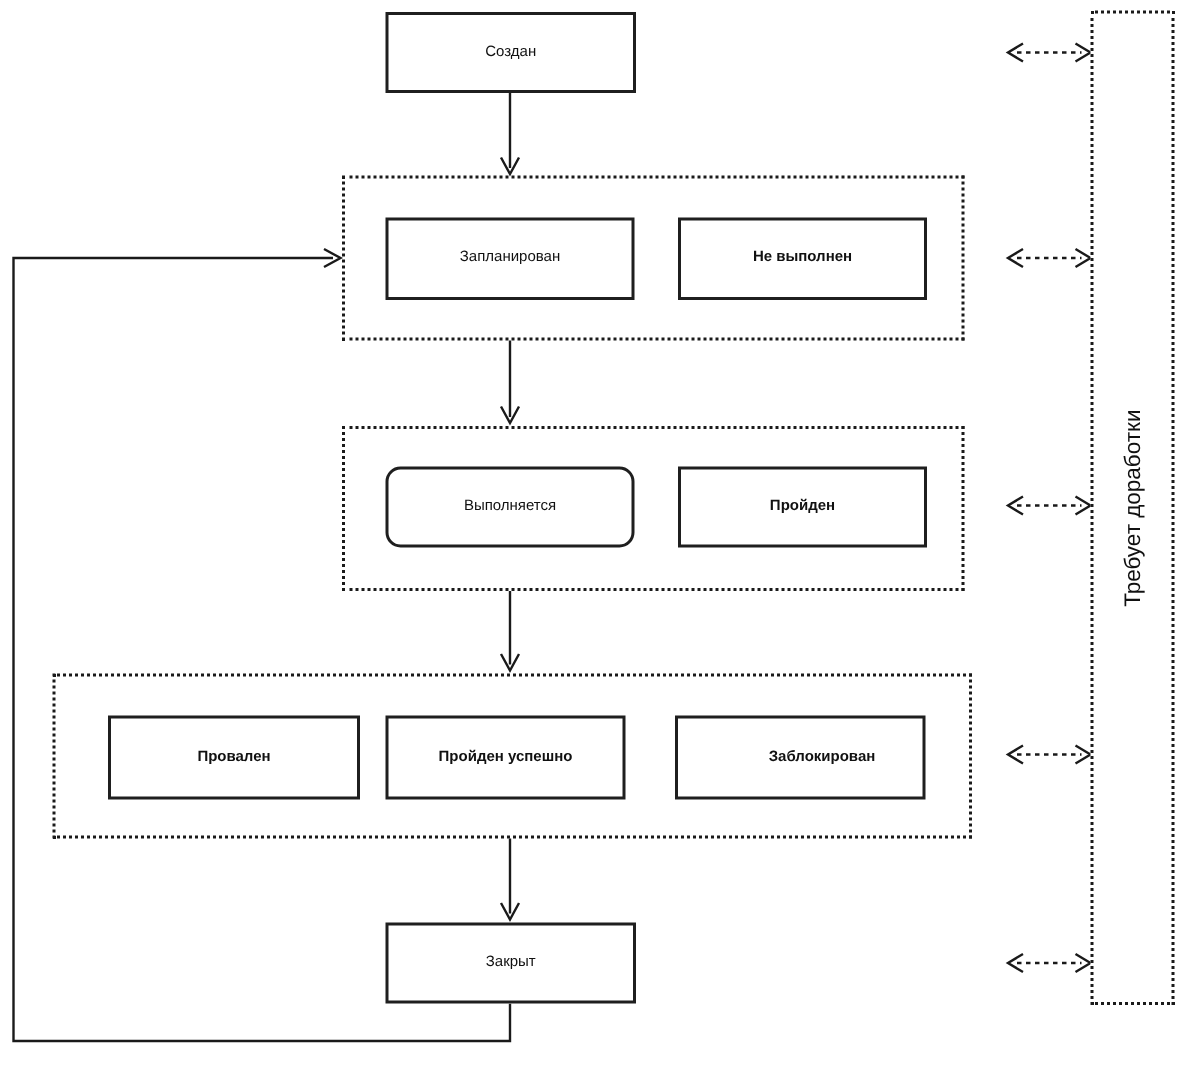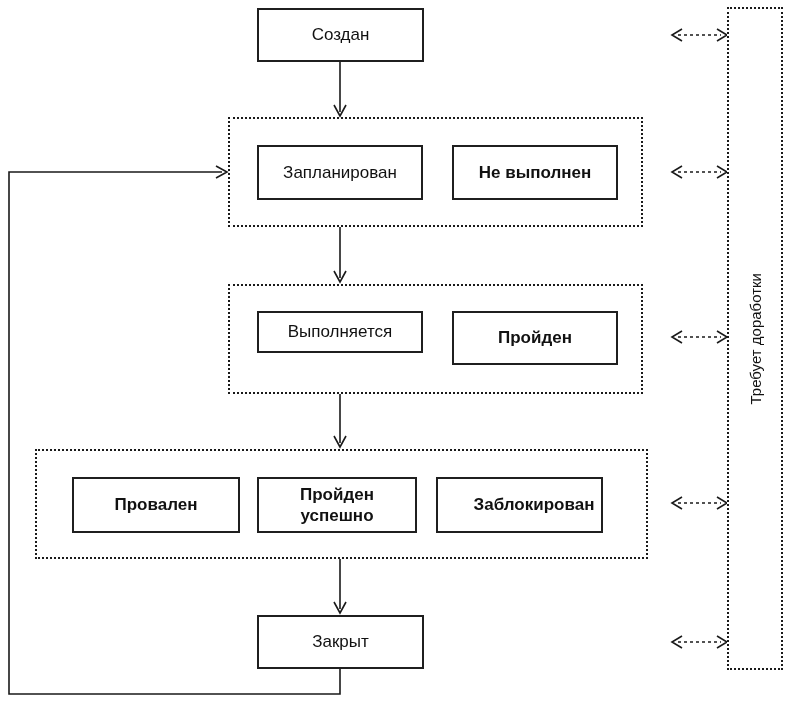--- a/index.html
+++ b/index.html
@@ -28,21 +28,21 @@
     z-index: 0;
   }
   .node {
     position: absolute;
     border: 2px solid #1f1f1f;
     background: #ffffff;
     display: flex;
     align-items: center;
     justify-content: center;
     text-align: center;
-    font-size: 17px;
+    font-size: 10px;
     color: #111111;
     z-index: 2;
     line-height: 1.25;
   }
   .node.bold { font-weight: bold; }
   .node .lbl { display: inline-block; }
   .node-passed .lbl { max-width: 96px; }
   .side-panel {
     position: absolute;
     left: 727px; top: 7px;
@@ -58,25 +58,25 @@
     writing-mode: vertical-rl;
     transform: rotate(180deg);
     font-size: 15px;
     color: #111111;
     white-space: nowrap;
   }
   
   .node-created  { left: 257px; top:   8px; width: 167px; height: 54px; }
   .node-planned  { left: 257px; top: 145px; width: 166px; height: 55px; }
   .node-notdone  { left: 452px; top: 145px; width: 166px; height: 55px; }
-  .node-running  { left: 257px; top: 311px; width: 166px; height: 42px; }
+  .node-running  { left: 257px; top: 311px; width: 166px; height: 54px; border-radius: 10px; }
   .node-skipped  { left: 452px; top: 311px; width: 166px; height: 54px; }
   .node-failed   { left:  60px; top: 477px; width: 168px; height: 56px; margin-left: 12px; }
   .node-passed   { left: 257px; top: 477px; width: 160px; height: 56px; }
-  .node-blocked  { left: 436px; top: 477px; width: 167px; height: 56px; padding-left: 29px; }
+  .node-blocked  { left: 450px; top: 477px; width: 167px; height: 56px; padding-left: 29px; }
   .node-closed   { left: 257px; top: 615px; width: 167px; height: 54px; }
   
   .group-planned { left: 228px; top: 117px; width: 415px; height: 110px; }
   .group-running { left: 228px; top: 284px; width: 415px; height: 110px; }
   .group-result  { left:  35px; top: 449px; width: 613px; height: 110px; }
 </style>
 </head>
 <body>
 
 <div class="canvas">

